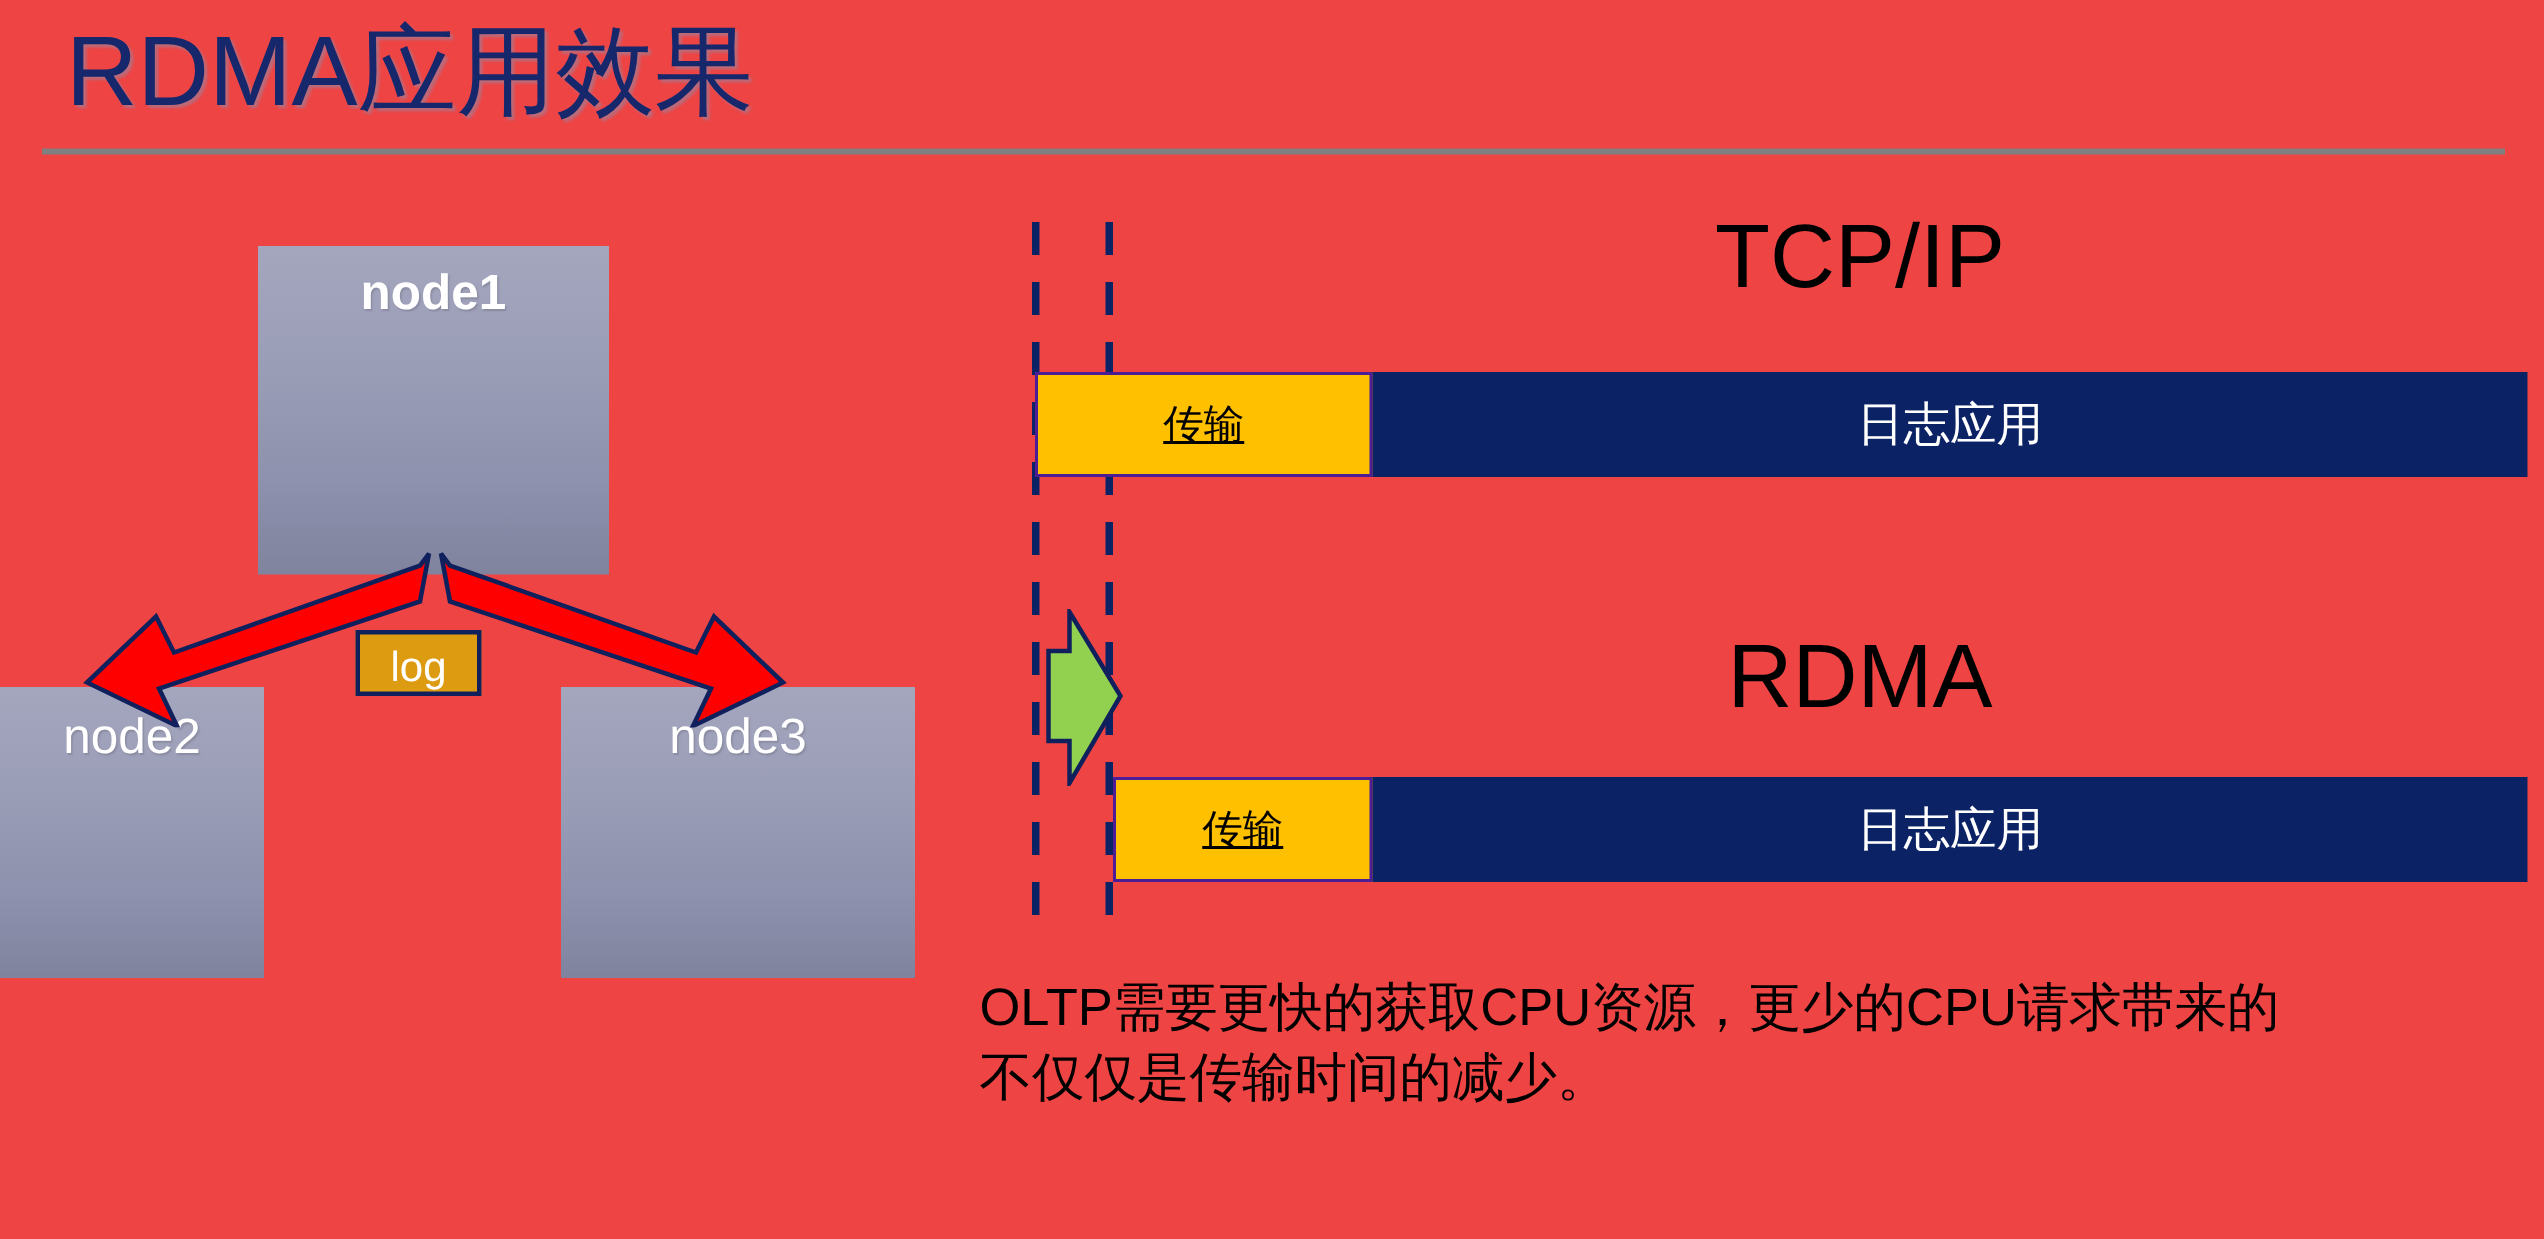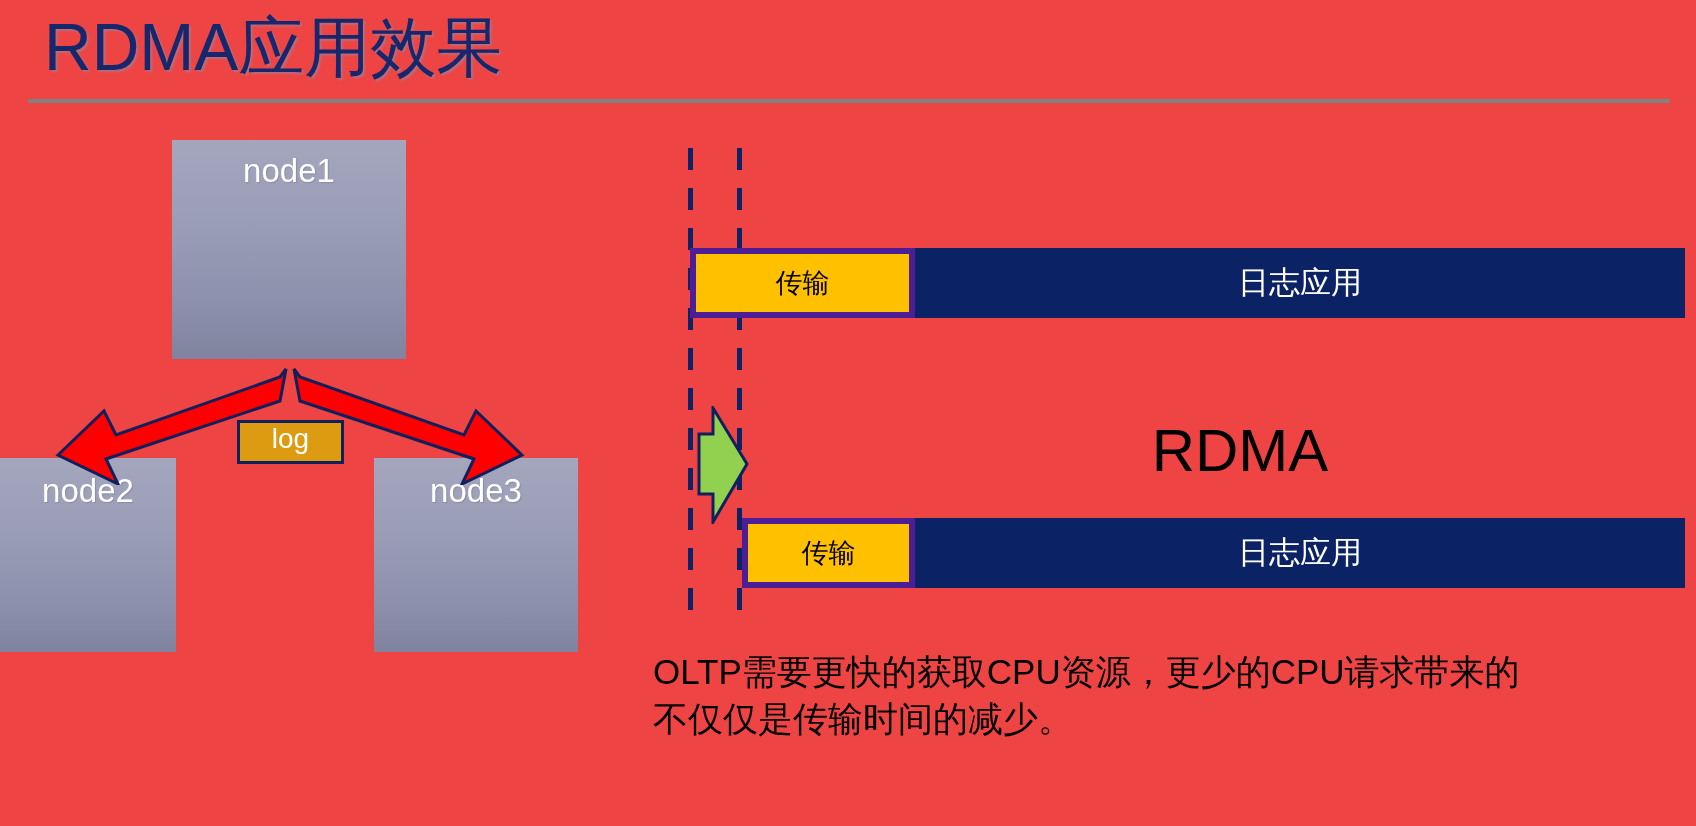--- a/index.html
+++ b/index.html
@@ -23,48 +23,48 @@
   }
 
   
   .node{
     position:absolute;
     background:linear-gradient(to bottom,#a3a6bd 0%,#9a9db6 38%,#8e91ad 72%,#80839e 100%);
     color:#ffffff;font-size:33px;
     display:flex;justify-content:center;
     text-shadow:1px 1px 1px rgba(120,120,140,.5);
   }
-  #node1{left:172px;top:140px;width:234px;height:207px;padding-top:12px;}
+  #node1{left:172px;top:164px;width:234px;height:207px;padding-top:12px;font-weight:bold;}
   #node2{left:0px;top:458px;width:176px;height:180px;padding-top:14px;}
-  #node3{left:374px;top:458px;width:204px;height:180px;padding-top:14px;}
+  #node3{left:374px;top:458px;width:236px;height:180px;padding-top:14px;}
 
   .logbox{
-    position:absolute;left:237px;top:420px;width:107px;height:44px;
+    position:absolute;left:237px;top:420px;width:84px;height:44px;
     background:#dd9b11;border:3px solid #10205c;
     color:#ffffff;font-size:28px;
-    display:flex;align-items:flex-start;justify-content:center;
+    display:flex;align-items:flex-end;justify-content:center;
     box-sizing:border-box;
   }
 
   .arrows{position:absolute;left:0px;top:355px;width:580px;height:130px;}
 
   
   .dash-line{
     position:absolute;top:148px;width:5px;height:472px;
     background:repeating-linear-gradient(
       to bottom,#0b2265 0px,#0b2265 22px,rgba(0,0,0,0) 22px,rgba(0,0,0,0) 40px);
   }
   #dash-left{left:688px;}
   #dash-right{left:737px;}
 
   .bar{position:absolute;height:70px;display:flex;box-sizing:border-box;}
   .bar .seg-transfer{
-    background:#ffc000;border:6px solid #4c1d95;box-sizing:border-box;
+    background:#ffc000;border:2px solid #4c1d95;box-sizing:border-box;
     display:flex;align-items:center;justify-content:center;
-    color:#000000;font-size:27px;
+    color:#000000;font-size:27px;text-decoration:underline;
   }
   .bar .seg-app{
     background:#0b2265;box-sizing:border-box;
     display:flex;align-items:center;justify-content:center;
     color:#ffffff;font-size:31px;flex:1;
   }
   #bar-tcp{left:690px;top:248px;width:995px;}
   #bar-tcp .seg-transfer{width:225px;}
   #bar-rdma{left:742px;top:518px;width:943px;}
   #bar-rdma .seg-transfer{width:173px;}
@@ -108,20 +108,21 @@
     <polygon points="294,14 300,46 474,104 462,129 522,100 476,56 464,80 300,22" fill="#ff0000" stroke="#10205c" stroke-width="3" stroke-linejoin="miter"></polygon>
   </svg>
 
   <div class="logbox">
     <span>log</span>
   </div>
 
   <div class="dash-line" id="dash-left"></div>
   <div class="dash-line" id="dash-right"></div>
 
+  <div class="proto-label" id="label-tcp">TCP/IP</div>
 
   <div class="bar" id="bar-tcp">
     <div class="seg-transfer">传输</div>
     <div class="seg-app">日志应用</div>
   </div>
 
   <svg class="green-arrow" viewBox="0 0 52 118">
     <polygon points="16,2 50,58 16,116 16,88 2,88 2,28 16,28" fill="#92d050" stroke="#10205c" stroke-width="3" stroke-linejoin="miter"></polygon>
   </svg>
 

